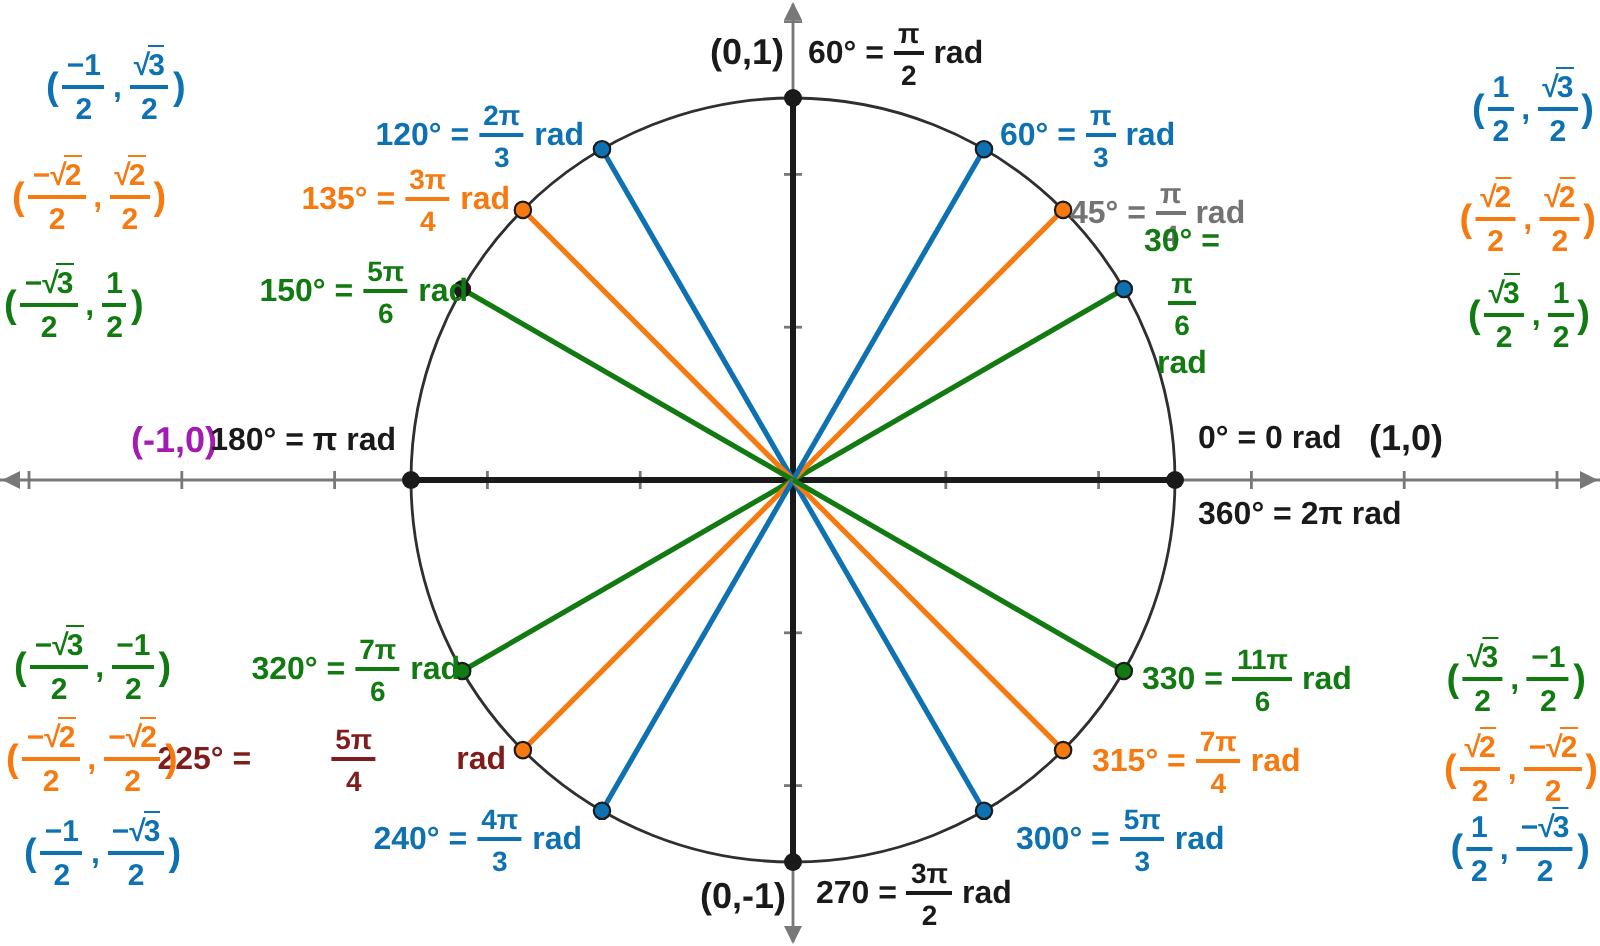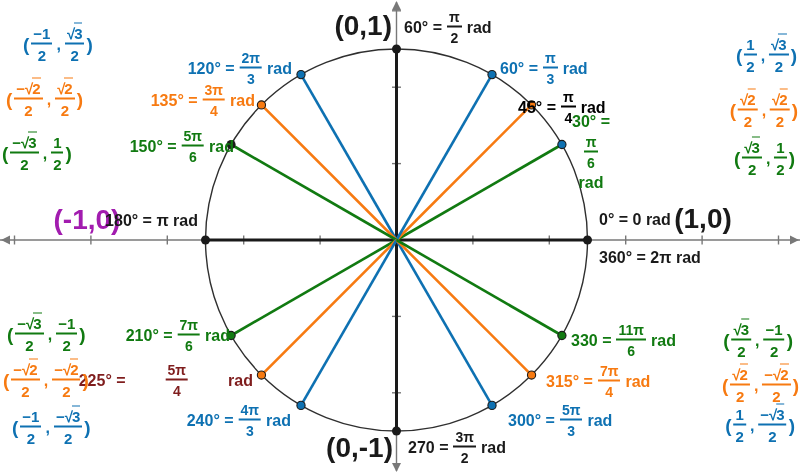--- a/index.html
+++ b/index.html
@@ -6,21 +6,21 @@
   .stage{
     position:relative;width:800px;height:473px;background:#ffffff;overflow:hidden;
     font-family:"Liberation Sans",sans-serif;font-weight:bold;
   }
   .stage svg{position:absolute;left:0;top:0;}
   #labels{position:absolute;left:0;top:0;width:100%;height:100%;pointer-events:none;}
   .lbl{
     position:absolute;display:inline-flex;align-items:center;gap:5px;
     white-space:nowrap;font-size:16px;line-height:1;
   }
-  .lbl.big{font-size:28px;gap:0;}
+  .lbl.big{font-size:18px;gap:0;}
   .lbl .pre,.lbl .post{display:inline-block;}
   .frac{display:inline-flex;flex-direction:column;align-items:center;line-height:1;}
   .frac .num{padding:0 2px 2px 2px;border-bottom:2px solid currentColor;margin-bottom:2px;font-size:14px;}
   .frac .den{font-size:14px;padding-top:1px;}
   .coord{gap:2px;}
   .coord .frac .num,.coord .frac .den{font-size:15px;}
   .paren{font-size:19px;}
   .comma{font-size:16px;margin:0 2px;}
   .sq{letter-spacing:-1px;}
   .sqrad{border-top:1.7px solid currentColor;padding-top:1px;}
@@ -116,21 +116,21 @@
         <span class="post">rad</span>
       </div>
       <div class="lbl" style="left: 500px; top: 68px; transform: translate(0px, -50%); color: rgb(14, 113, 178); justify-content: flex-end;">
         <span class="pre">60° =</span>
         <span class="frac">
           <span class="num">π</span>
           <span class="den">3</span>
         </span>
         <span class="post">rad</span>
       </div>
-      <div class="lbl" style="left: 518px; top: 107px; transform: translate(0px, -50%); color: #000000; align-items: center;">
+      <div class="lbl" style="left: 535px; top: 107px; transform: translate(0px, -50%); color: #737373; align-items: center;">
         <span class="pre">45° =</span>
         <span class="frac">
           <span class="num">π</span>
           <span class="den">4</span>
         </span>
         <span class="post">rad</span>
       </div>
       <div class="lbl" style="left: 572px; top: 152px; transform: translate(0px, -50%); color: rgb(17, 122, 17); flex-direction: column;">
         <span class="pre">30° =</span>
         <span class="frac">
@@ -157,21 +157,21 @@
       </div>
       <div class="lbl" style="left: 234px; top: 146px; transform: translate(-100%, -50%); color: rgb(17, 122, 17);">
         <span class="pre">150° =</span>
         <span class="frac">
           <span class="num">5π</span>
           <span class="den">6</span>
         </span>
         <span class="post">rad</span>
       </div>
       <div class="lbl" style="left: 230px; top: 335px; transform: translate(-100%, -50%); color: rgb(17, 122, 17);">
-        <span class="pre">210° =</span>
+        <span class="pre">320° =</span>
         <span class="frac">
           <span class="num">7π</span>
           <span class="den">6</span>
         </span>
         <span class="post">rad</span>
       </div>
       <div class="lbl" style="left: 253px; top: 380px; transform: translate(-100%, -50%); color: #7f1d1d; gap: 40px;">
         <span class="pre">225° =</span>
         <span class="frac">
           <span class="num">5π</span>

